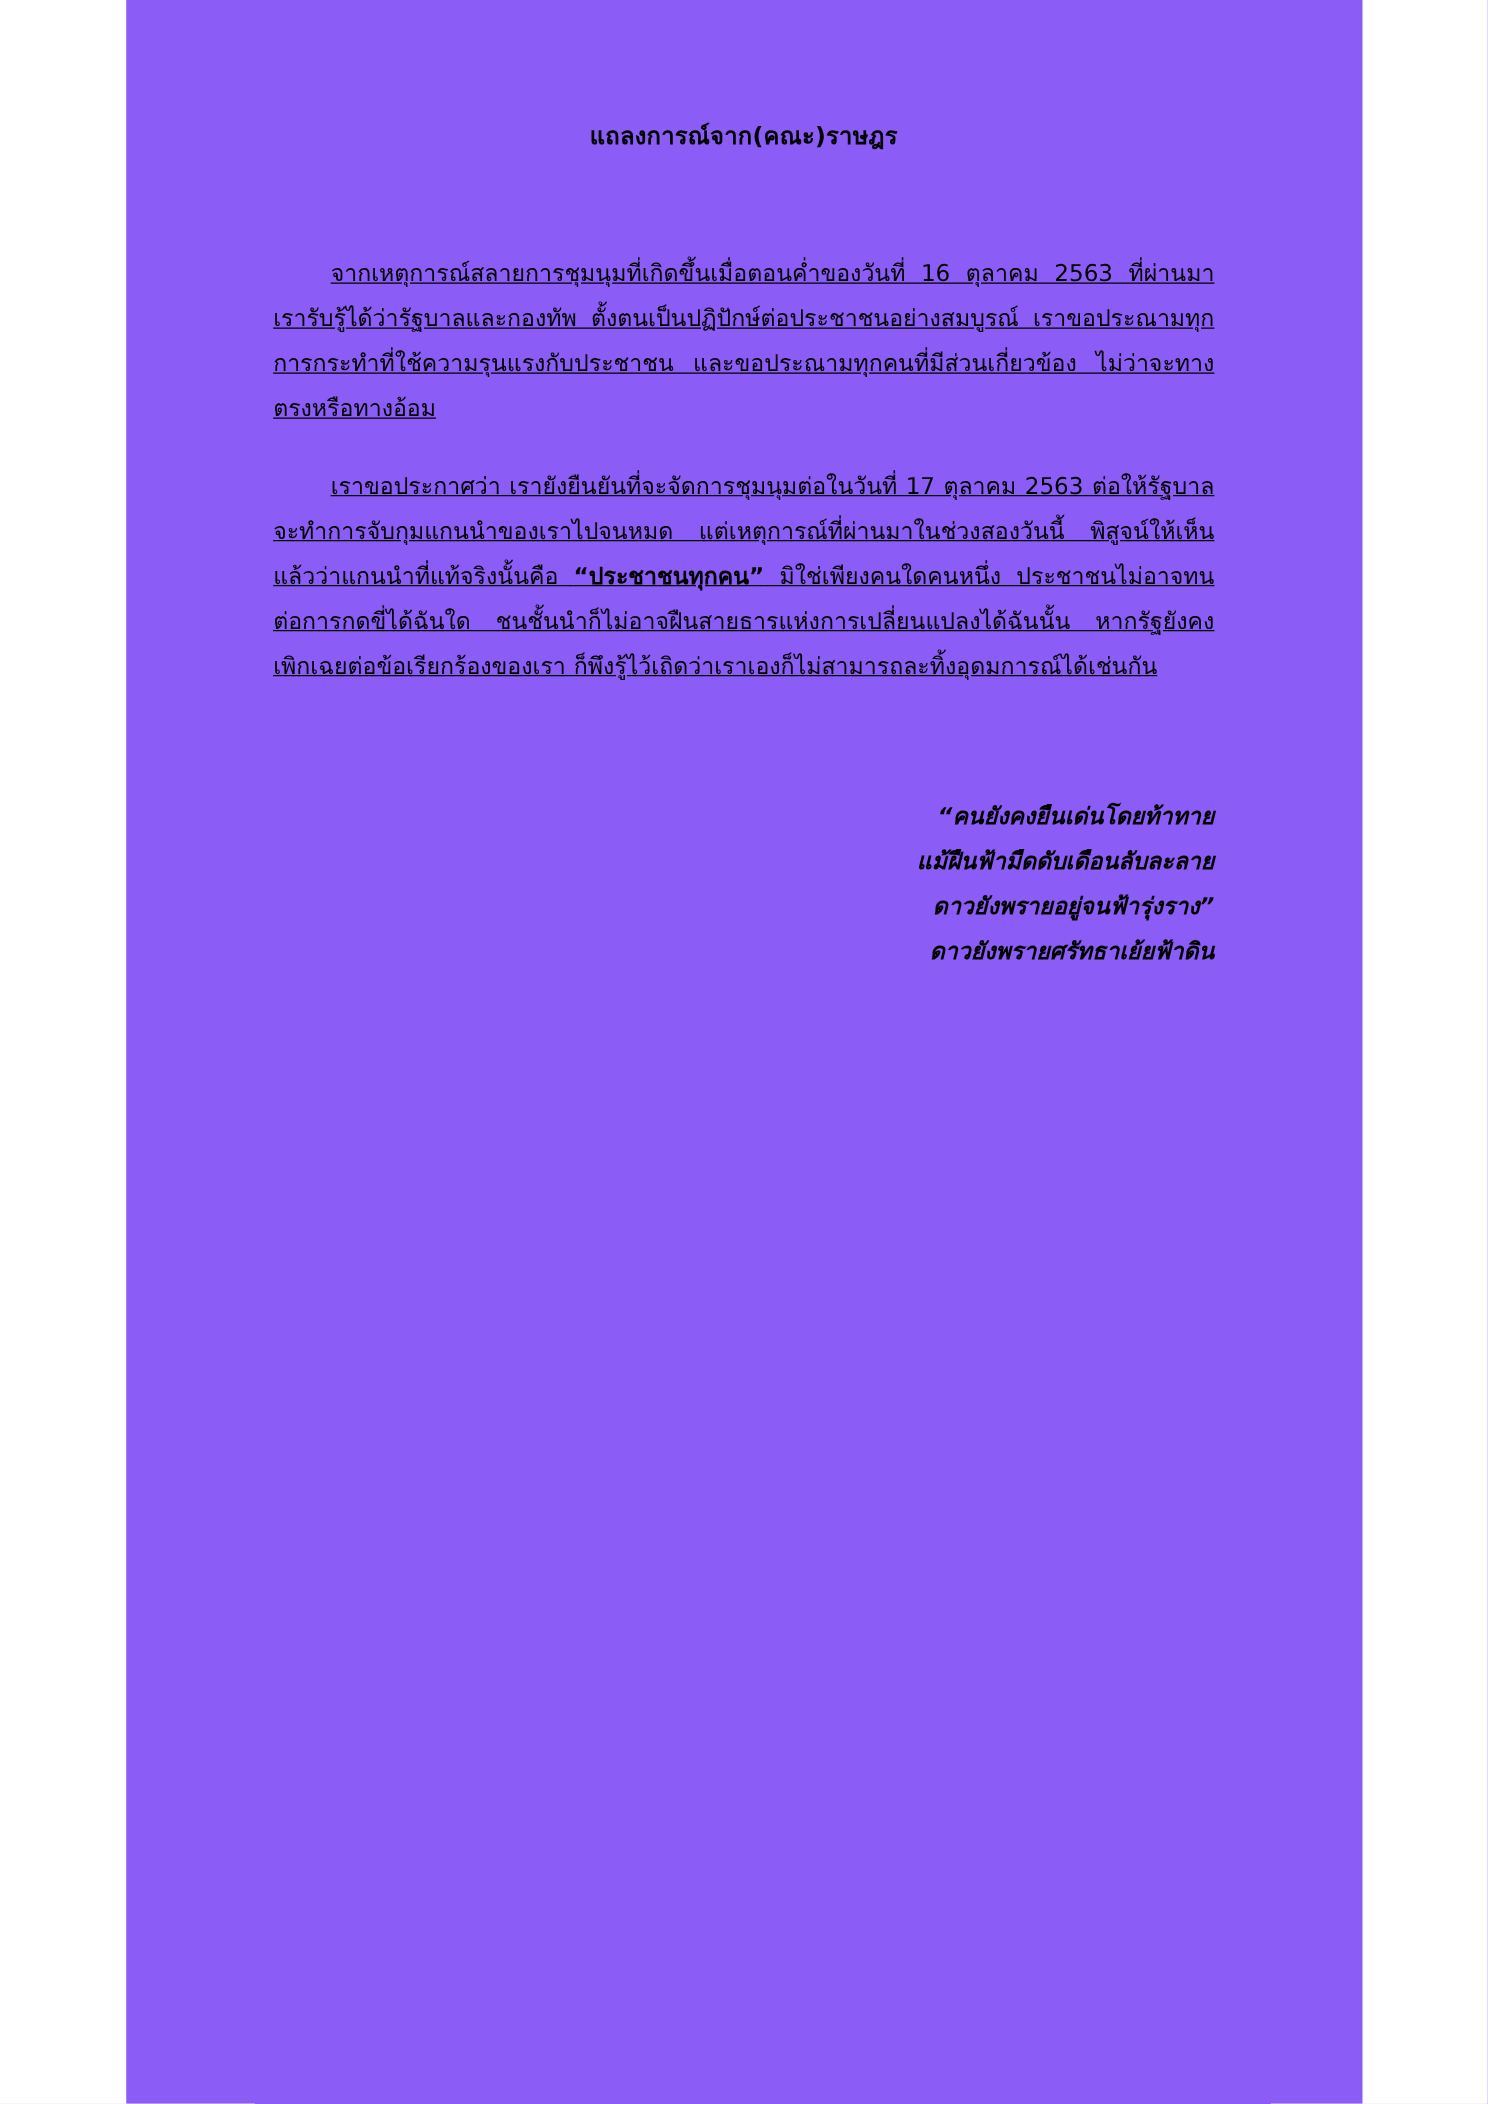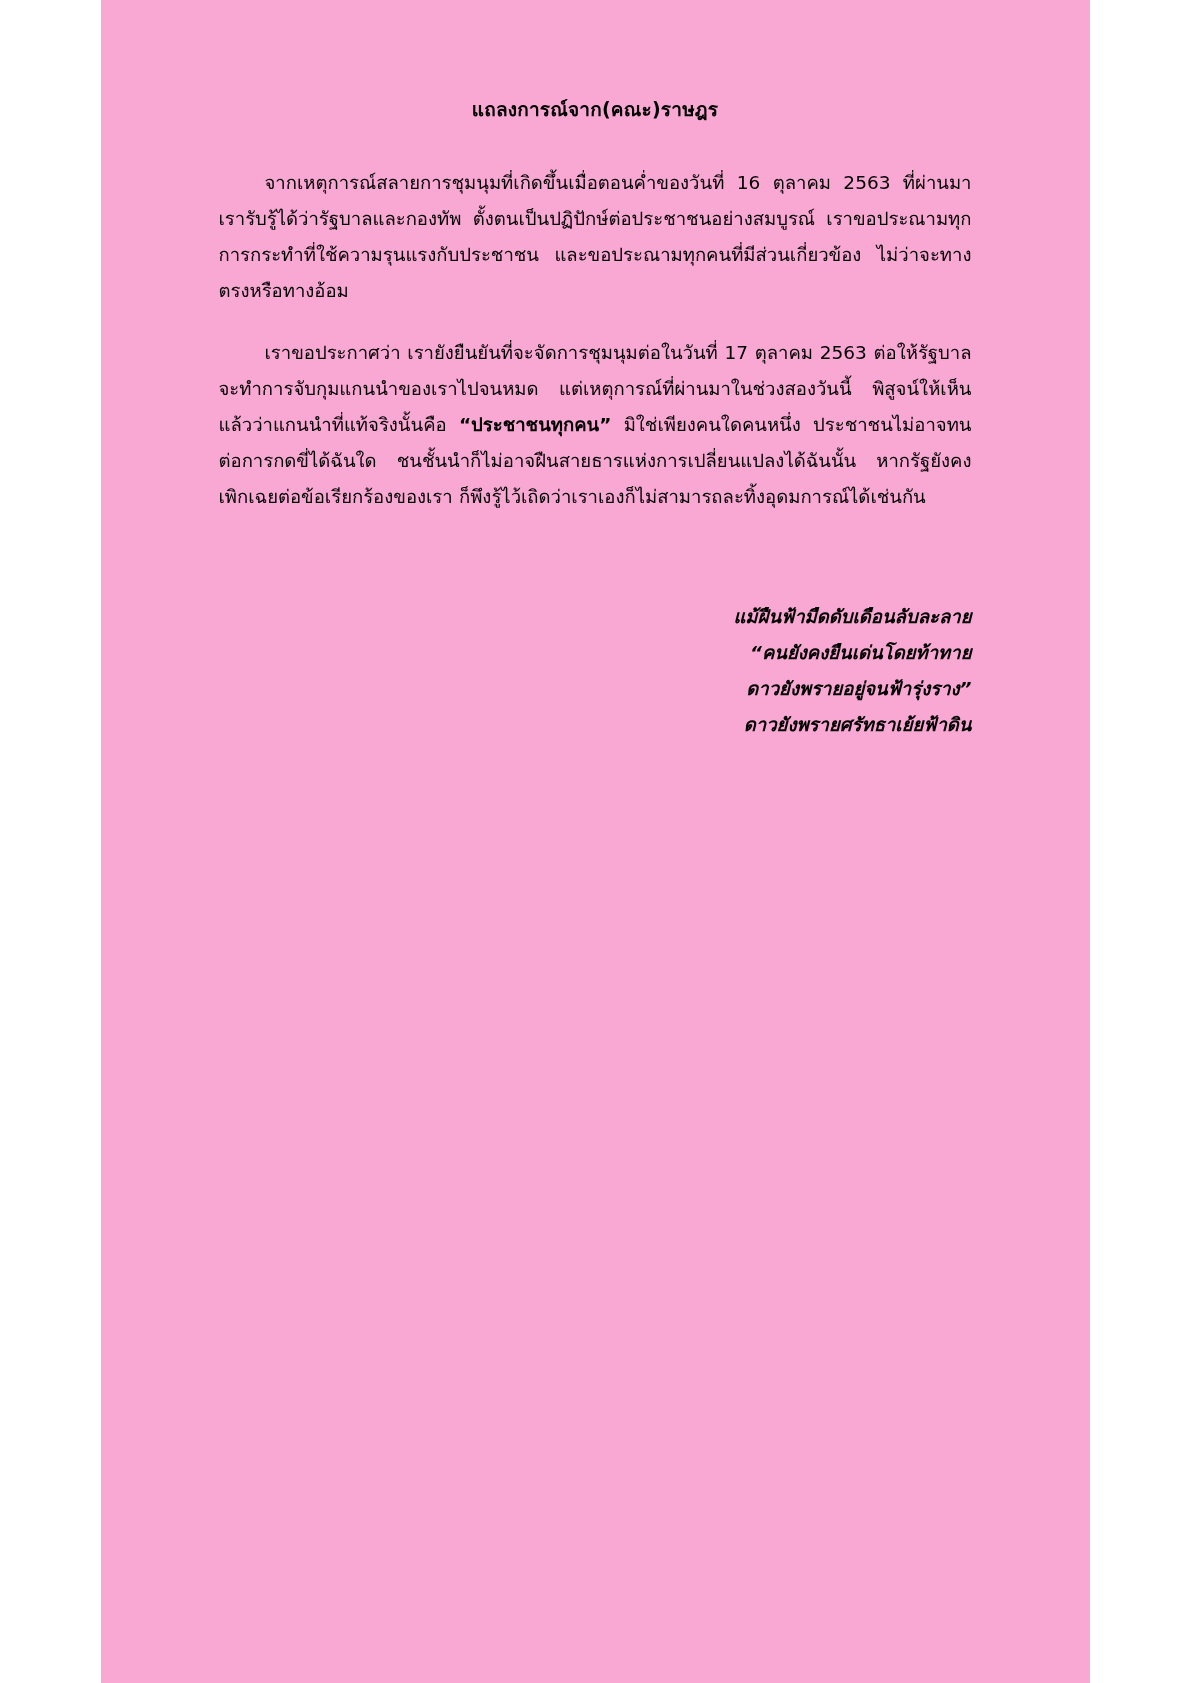--- a/index.html
+++ b/index.html
@@ -10,35 +10,36 @@
   }
   body {
     font-family: "DejaVu Sans", "Liberation Sans", sans-serif;
     color: #000000;
   }
   .page {
     position: relative;
     width: 989px;
     height: 1683px;
     margin: 0 auto;
-    background: #f9a8d4;
+    background: #8b5cf6;
     box-sizing: border-box;
     padding: 95px 118px 0 118px;
     overflow: hidden;
   }
   .doc-title {
     text-align: center;
     font-size: 19px;
     font-weight: 700;
     letter-spacing: 0.2px;
     margin: 0 0 0 0;
     line-height: 1.5;
   }
   .body-block {
-    margin-top: 41px;
+    margin-top: 78px;
+    text-decoration: underline;
   }
   p.para {
     font-size: 18.5px;
     line-height: 1.95;
     text-align: justify;
     text-justify: inter-word;
     text-indent: 46px;
     margin: 0 0 26px 0;
     word-spacing: 0.4px;
   }
@@ -80,22 +81,22 @@
   <h1 class="doc-title">แถลงการณ์จาก(คณะ)ราษฎร</h1>
 
   <div class="body-block">
     <p class="para">จากเหตุการณ์สลายการชุมนุมที่เกิดขึ้นเมื่อตอนค่ำของวันที่ 16 ตุลาคม 2563 ที่ผ่านมา เรารับรู้ได้ว่ารัฐบาลและกองทัพ ตั้งตนเป็นปฏิปักษ์ต่อประชาชนอย่างสมบูรณ์ เราขอประณามทุกการกระทำที่ใช้ความรุนแรงกับประชาชน และขอประณามทุกคนที่มีส่วนเกี่ยวข้อง ไม่ว่าจะทางตรงหรือทางอ้อม</p>
     <p class="para">เราขอประกาศว่า เรายังยืนยันที่จะจัดการชุมนุมต่อในวันที่ 17 ตุลาคม 2563 ต่อให้รัฐบาลจะทำการจับกุมแกนนำของเราไปจนหมด แต่เหตุการณ์ที่ผ่านมาในช่วงสองวันนี้ พิสูจน์ให้เห็นแล้วว่าแกนนำที่แท้จริงนั้นคือ <b>“ประชาชนทุกคน”</b> มิใช่เพียงคนใดคนหนึ่ง ประชาชนไม่อาจทนต่อการกดขี่ได้ฉันใด ชนชั้นนำก็ไม่อาจฝืนสายธารแห่งการเปลี่ยนแปลงได้ฉันนั้น หากรัฐยังคงเพิกเฉยต่อข้อเรียกร้องของเรา ก็พึงรู้ไว้เถิดว่าเราเองก็ไม่สามารถละทิ้งอุดมการณ์ได้เช่นกัน</p>
   </div>
 
   <div class="spacer-lg"></div>
 
   <div class="poem">
+    <div>“คนยังคงยืนเด่นโดยท้าทาย</div>
     <div>แม้ฝืนฟ้ามืดดับเดือนลับละลาย</div>
-    <div>“คนยังคงยืนเด่นโดยท้าทาย</div>
     <div>ดาวยังพรายอยู่จนฟ้ารุ่งราง”</div>
     <div>ดาวยังพรายศรัทธาเย้ยฟ้าดิน</div>
   </div>
 
   <div class="spacer-sm"></div>
 
 
 </div>
 
 </body></html>

